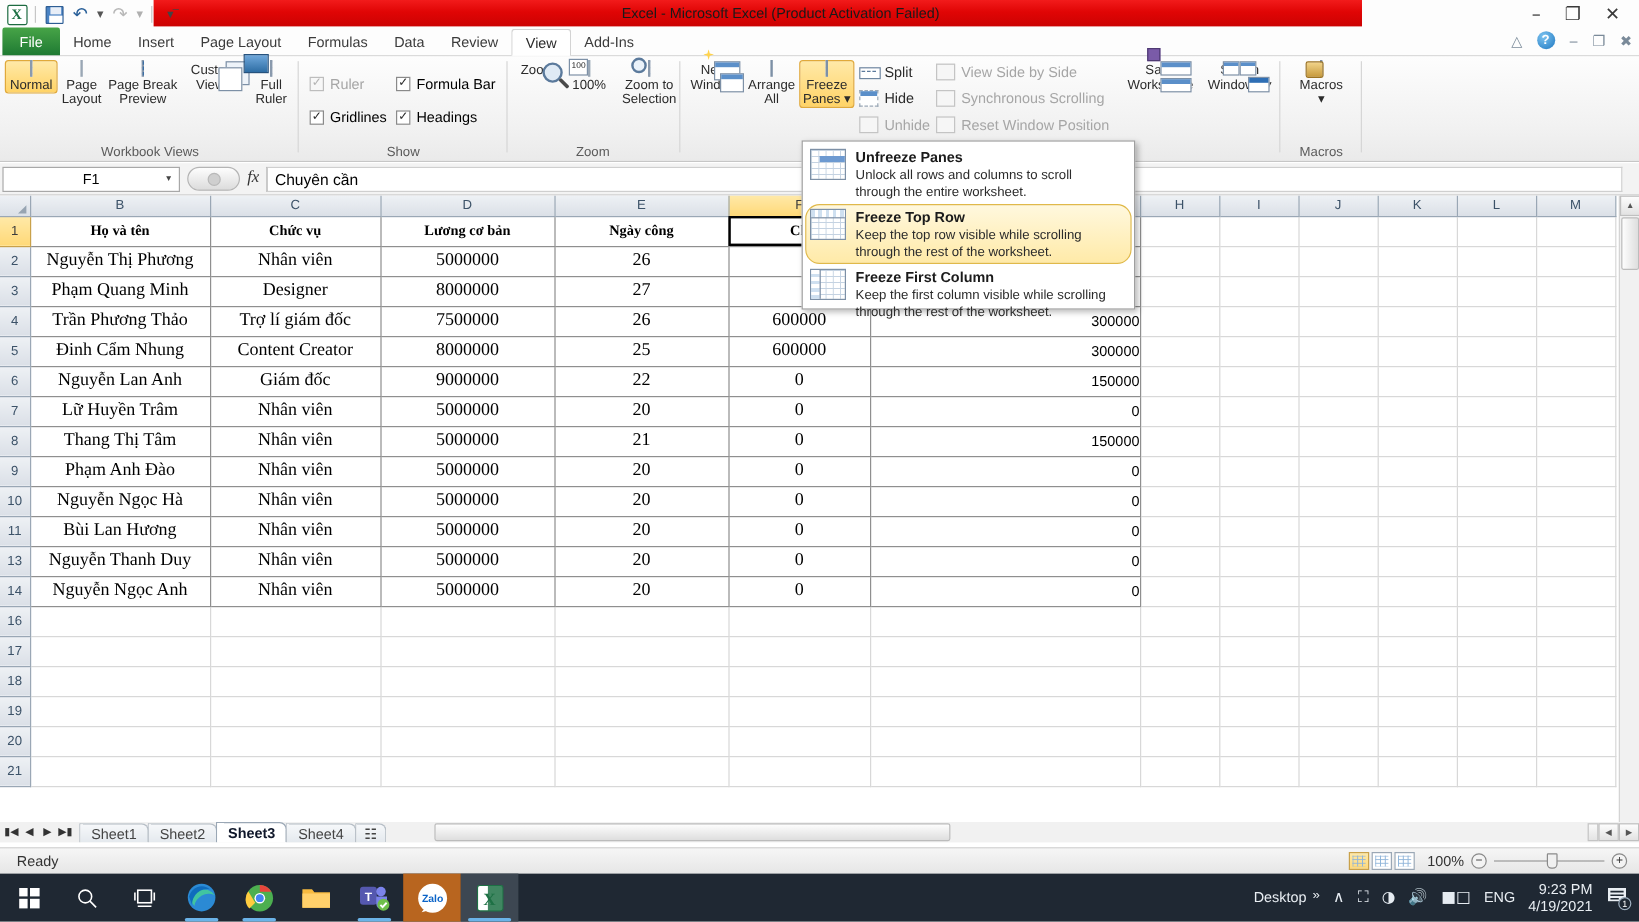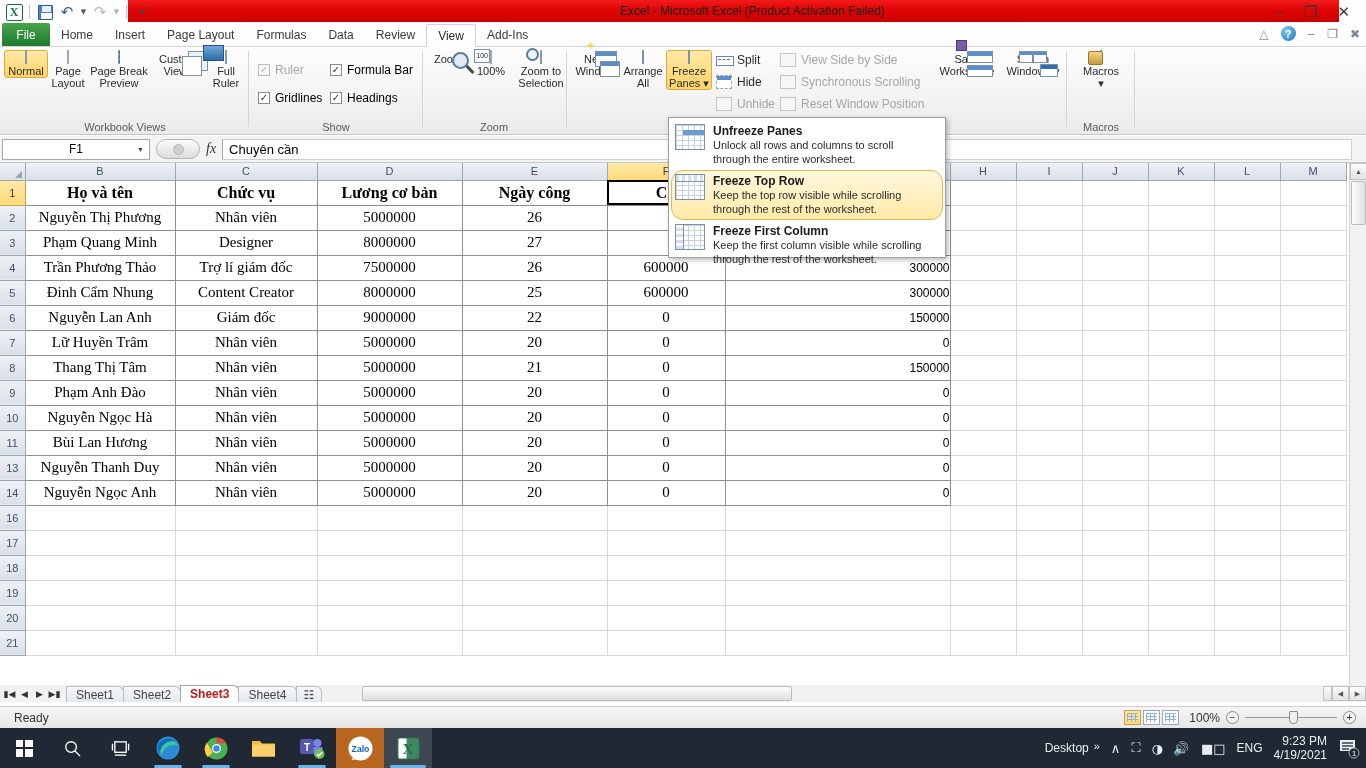--- a/index.html
+++ b/index.html
@@ -39,21 +39,21 @@
   .arrow-undo, .arrow-redo {
     font-size: 15px; color: #2a6099; line-height:1;
     font-family: "DejaVu Sans", sans-serif;
   }
   .arrow-redo { color: #b8b8b8; }
   .tri-dn { font-size:7px; color:#555; font-family:"DejaVu Sans",sans-serif;}
   .tri-dn.dim { color:#b0b0b0; }
   .qat-more { font-size:9px; color:#444; }
 
   .title-red {
-    position: absolute; left: 128px; top: 0; width: 1211px; height: 22px;
+    position: absolute; left: 128px; top: 0; width: 1007px; height: 22px;
     background: linear-gradient(to bottom,#f21b1b 0%,#e00505 45%,#cc0202 100%);
     display: flex; align-items: center; justify-content: center; padding-left: 38px;
   }
   .title-red span {
     font-size: 12px; color: #1a1a1a;
     font-family: "Liberation Sans", sans-serif;
   }
   .wincaption {
     position: absolute; right: 4px; top: 0; height: 24px;
     display: flex; align-items: center; gap: 20px; padding-right: 12px;
@@ -284,21 +284,21 @@
     border:1px solid #9aa7b5; border-top:none; border-left:none;
     font-size:11px; color:#3c5268; text-align:center; font-weight:normal;
   }
   .rowhdr.sel { background:linear-gradient(to bottom,#ffe9a8,#ffd978); color:#3c3c3c; border-color:#c9a14a;}
   .cell { border-right:1px solid #d8d8d8; border-bottom:1px solid #d8d8d8; font-size:12px; }
   .dcell {
     font-family:"Liberation Serif", serif; font-size:15px; text-align:center; color:#000;
     border-right:1px solid #8f8f8f; border-bottom:1px solid #8f8f8f;
     border-left:1px solid #8f8f8f; border-top:1px solid #8f8f8f;
   }
-  .hcell { font-weight:bold; font-size:16px; }
+  .hcell { font-weight:bold; font-size:12px; }
   .gcell {
     font-family:"Liberation Sans", sans-serif; font-size:12px; text-align:right;
     padding-right:6px; color:#000;
     border-right:1px solid #8f8f8f; border-bottom:1px solid #8f8f8f; border-top:1px solid #8f8f8f;
   }
   .selcell { outline:2px solid #000; outline-offset:-2px; }
 
   
   .vscroll {
     position:absolute; right:0; top:163px; width:17px; height:522px;
@@ -315,21 +315,21 @@
   }
   .sheetnavs{display:flex;align-items:center;gap:2px;padding-left:3px;font-size:9px;color:#333;}
   .sheetnavs span{width:13px;text-align:center;font-family:"DejaVu Sans",sans-serif;}
   .stab {
     height:16px; padding:0 9px; display:flex; align-items:center;
     font-size:12px; color:#444; position:relative;
     background:linear-gradient(to bottom,#f6f8fa,#e4e9ee);
     border:1px solid #b6bec6; border-bottom:none; margin-left:-1px;
     border-radius:0 6px 0 0;
   }
-  .stab.active { background:#fff; color:#b91c1c; font-weight:bold; border-color:#9aa7b5; height:17px;}
+  .stab.active { background:#fff; color:#0f172a; font-weight:bold; border-color:#9aa7b5; height:17px;}
   .hs-track { flex:1; height:15px; margin:0 2px; position:relative; }
   .hs-thumb { position:absolute; left:0; top:0; width:430px; height:15px;
     background:linear-gradient(to bottom,#fdfdfd,#dedede); border:1px solid #bcbcbc; border-radius:2px;}
   .hs-arrow{width:17px;height:15px;background:linear-gradient(to bottom,#fdfdfd,#e2e2e2);
     border:1px solid #c0c0c0;display:flex;align-items:center;justify-content:center;font-size:7px;color:#555;}
   .splitter{width:9px;height:15px;background:linear-gradient(to bottom,#fafafa,#e4e4e4);border:1px solid #c4c4c4;}
 
   .statusbar {
     position:absolute; left:0; top:706px; width:1366px; height:22px;
     background:linear-gradient(to bottom,#f6f6f6,#e6e6e6);

